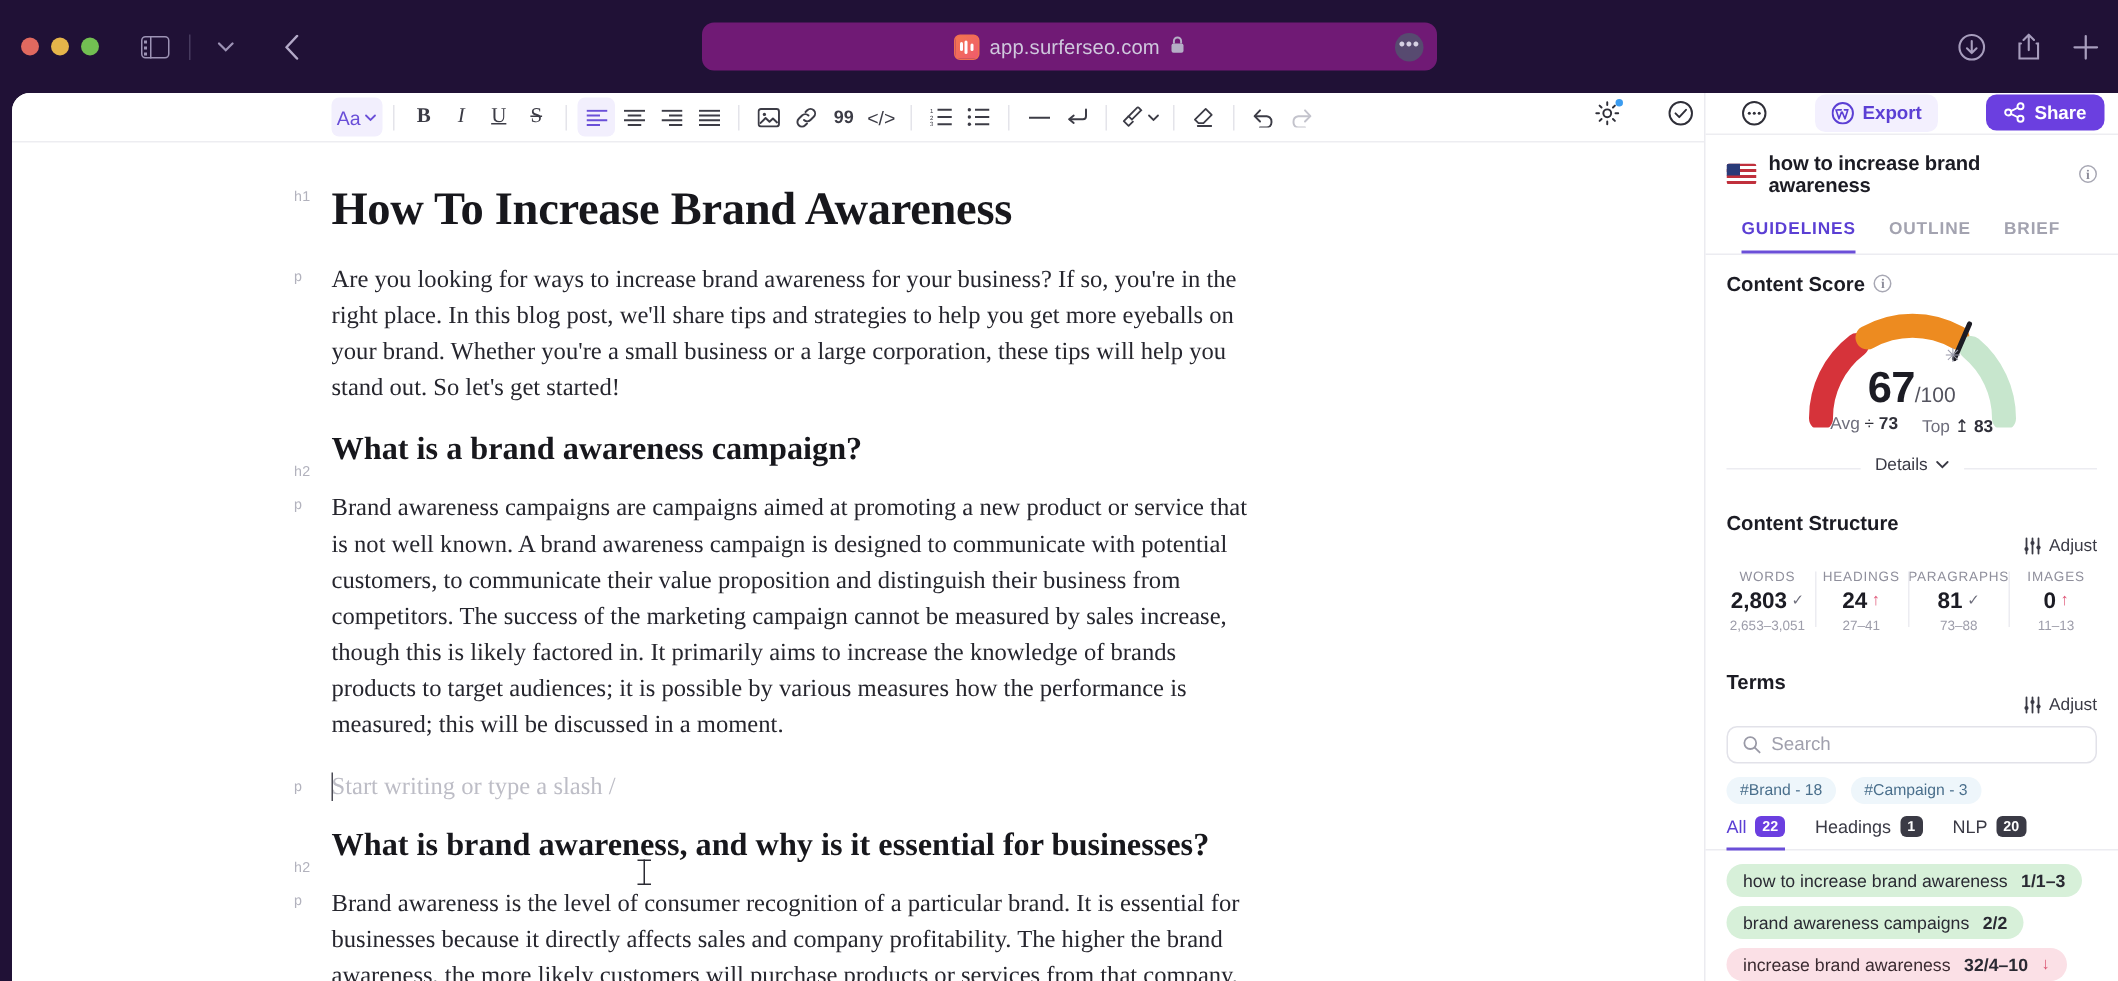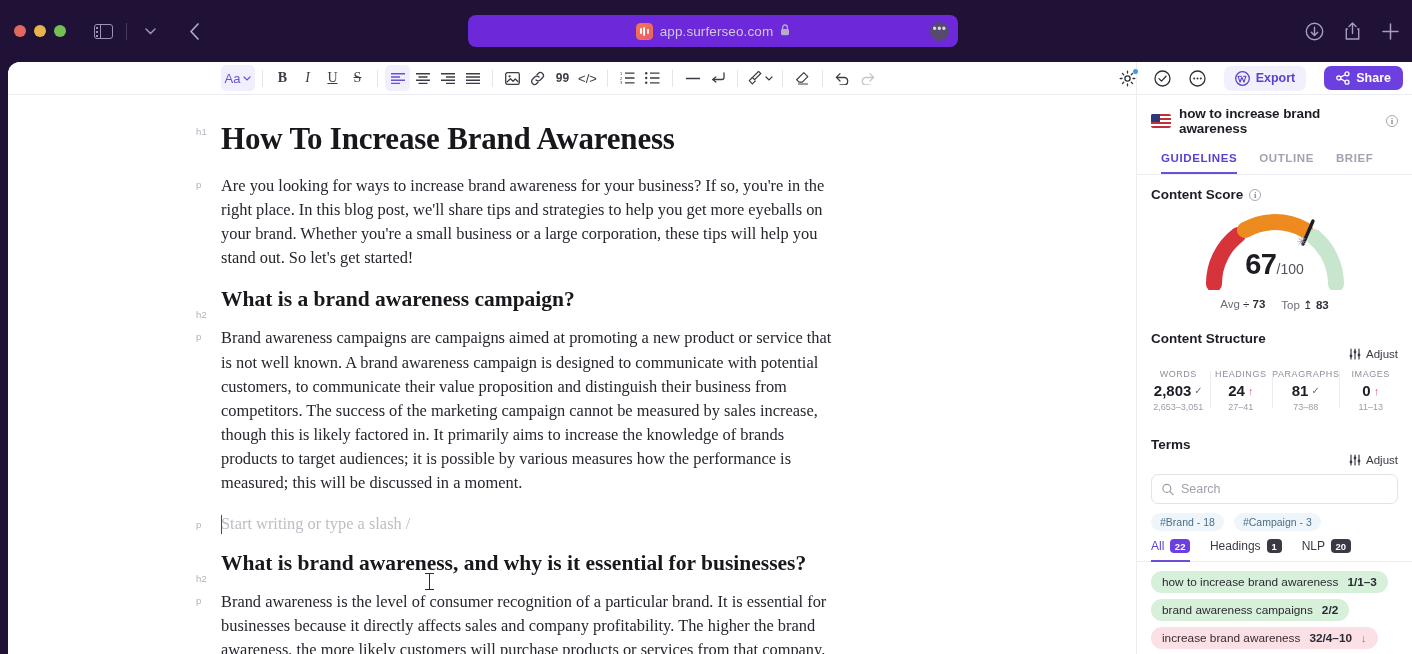--- a/index.html
+++ b/index.html
@@ -25,21 +25,21 @@
     color: #9d93b5;
   }
   .sidebar-glyph { width: 19px; height: 15px; border: 1.6px solid #9d93b5; border-radius: 3px; position: relative; }
   .sidebar-glyph::after { content: ""; position: absolute; left: 5px; top: -1px; bottom: -1px; width: 1.6px; background: #9d93b5; }
   .sidebar-glyph::before { content:""; position:absolute; left:1.5px; top:2px; width:2px; height:2px; background:#9d93b5;
      box-shadow: 0 4px 0 #9d93b5, 0 8px 0 #9d93b5; }
   .vdiv { width: 1px; height: 17px; background: #463a5e; margin: 0 6px; }
 
   .urlbar {
     position: absolute; left: 468px; top: 15px; width: 490px; height: 32px;
-    background: #6d28d9; border-radius: 8px; display: flex; align-items: center; justify-content: center;
+    background: #701a75; border-radius: 8px; display: flex; align-items: center; justify-content: center;
     gap: 7px;
   }
   .url-fav {
     width: 17px; height: 17px; border-radius: 4px; border: 1.6px solid #f07050;
     display: flex; align-items: center; justify-content: center; position: relative;
     background: linear-gradient(135deg,#f4764f,#ef5a6e);
   }
   .url-fav span { display:block; width:2px; background:#fff; margin:0 0.7px; border-radius:1px; }
   .url-text { color: #cfc8dd; font-size: 13.5px; letter-spacing: .1px; }
   .lock { font-size: 11px; color: #b5aec6; }
@@ -88,21 +88,21 @@
   .ibeam { position: absolute; left: 417px; top: 478px; width: 9px; height: 17px; }
   .ibeam::before, .ibeam::after { content:""; position:absolute; left:0; width:9px; height:1.4px; background:#2b2b33; }
   .ibeam::before { top: 0; } .ibeam::after { bottom: 0; }
   .ibeam span { position:absolute; left:4px; top:0; width:1.4px; height:17px; background:#2b2b33; }
 
   
   .panel { width: 276px; height: 100%; border-left: 1px solid #ebebf0; background: #fff;
            display: flex; flex-direction: column; }
 
   .panel-top { height: 33px; display: flex; align-items: center; justify-content: flex-end;
-               gap: 18px; padding: 0 8px 0 14px; border-bottom: 1px solid #ededf1; }
+               gap: 32px; padding: 0 8px 0 14px; border-bottom: 1px solid #ededf1; }
   .pt-ico { position: relative; color: #2f2f38; display: flex; align-items: center; }
   .blue-dot { position: absolute; top: -1px; right: -2px; width: 5px; height: 5px; border-radius: 50%;
               background: #3b9cf0; }
   .btn-export { display: flex; align-items: center; gap: 6px; background: #f3f0fe; color: #5b3fd4;
                 font-size: 12.5px; font-weight: 600; padding: 5px 11px; border-radius: 7px; }
   .btn-share { display: flex; align-items: center; gap: 6px; background: #6b3fe0; color: #fff;
                font-size: 12.5px; font-weight: 600; padding: 5px 12px; border-radius: 7px; margin-right: 1px; }
 
   .kw-row { display: flex; align-items: center; gap: 8px; padding: 11px 14px 10px 14px; }
   .flag { width: 20px; height: 14px; border-radius: 2px; overflow: hidden; position: relative;
@@ -488,20 +488,29 @@
           <span> ÷ </span>
           <b>73</b>
         </span>
         <span>
           <span class="g">Top</span>
           <span> ↥ </span>
           <b>83</b>
         </span>
       </div>
 
+      <div class="details-row">
+        <div class="details-line"></div>
+        <div class="details-btn">
+          <span>Details</span>
+          <svg width="9" height="6" viewBox="0 0 9 6">
+              <path d="M1 1l3.5 3.5L8 1" stroke="#3a3a45" stroke-width="1.2" fill="none" stroke-linecap="round"></path>
+            </svg>
+        </div>
+      </div>
 
       <div class="sec-row">
         <div class="sec-title">Content Structure</div>
         <div class="adjust">
           <svg width="12" height="12" viewBox="0 0 12 12">
               <path d="M2 1v10M6 1v10M10 1v10" stroke="#3a3a45" stroke-width="1.2" stroke-linecap="round"></path>
               <circle cx="2" cy="8" r="1.4" fill="#3a3a45"></circle>
               <circle cx="6" cy="4" r="1.4" fill="#3a3a45"></circle>
               <circle cx="10" cy="7" r="1.4" fill="#3a3a45"></circle>
             </svg>

